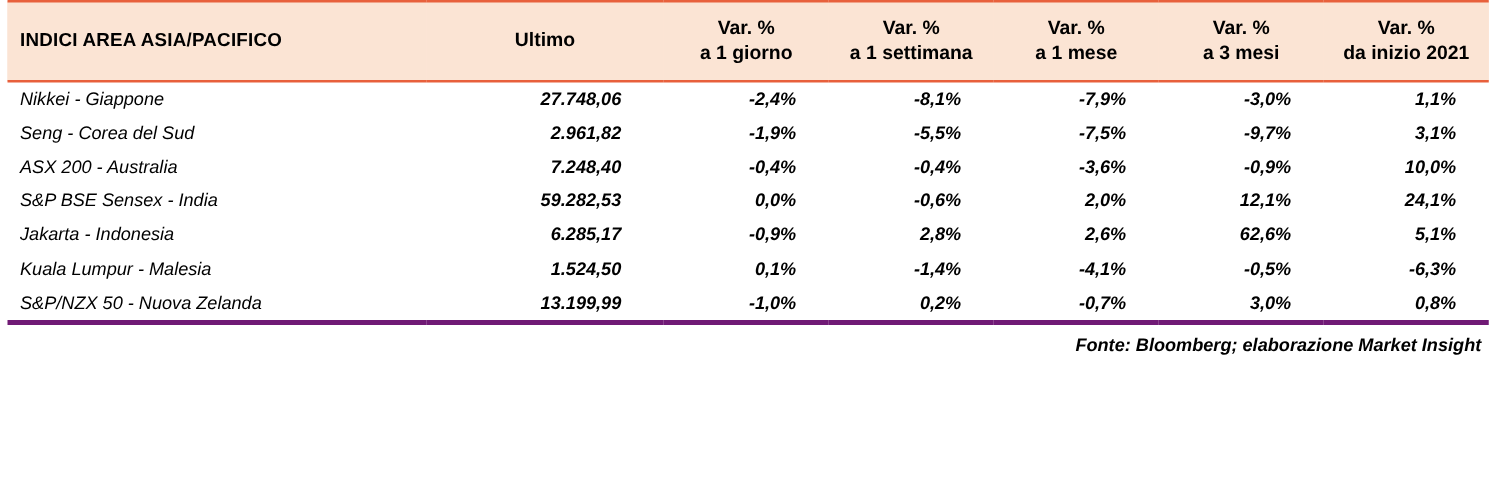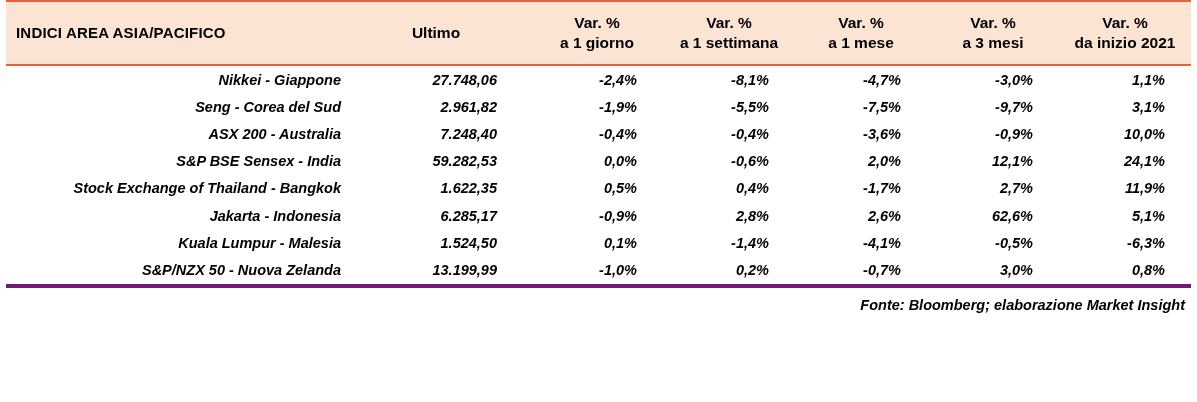--- a/index.html
+++ b/index.html
@@ -52,23 +52,23 @@
   .hl1 { display: block; line-height: 1.28; }
   .hl2 { display: block; line-height: 1.28; }
   
   tbody td {
     font-size: 14.5px;
     height: 27.2px;
     padding: 0;
     vertical-align: middle;
   }
   td.c-name {
-    text-align: right;
+    text-align: left;
     padding-left: 10px;
-    font-weight: bold;
+    font-weight: normal;
     font-style: italic;
     font-size: 14.5px;
     white-space: nowrap;
   }
   td.c-num {
     text-align: right;
     font-weight: bold;
     font-style: italic;
     padding-right: 26px;
     white-space: nowrap;
@@ -138,21 +138,21 @@
           <span class="hl2">da inizio 2021</span>
         </th>
       </tr>
     </thead>
     <tbody>
       <tr>
         <td class="c-name">Nikkei - Giappone</td>
         <td class="c-num c-ultimo">27.748,06</td>
         <td class="c-num">-2,4%</td>
         <td class="c-num">-8,1%</td>
-        <td class="c-num">-4,7%</td>
+        <td class="c-num">-7,9%</td>
         <td class="c-num">-3,0%</td>
         <td class="c-num">1,1%</td>
       </tr>
       <tr>
         <td class="c-name">Seng - Corea del Sud</td>
         <td class="c-num c-ultimo">2.961,82</td>
         <td class="c-num">-1,9%</td>
         <td class="c-num">-5,5%</td>
         <td class="c-num">-7,5%</td>
         <td class="c-num">-9,7%</td>
@@ -170,29 +170,20 @@
       <tr>
         <td class="c-name">S&amp;P BSE Sensex - India</td>
         <td class="c-num c-ultimo">59.282,53</td>
         <td class="c-num">0,0%</td>
         <td class="c-num">-0,6%</td>
         <td class="c-num">2,0%</td>
         <td class="c-num">12,1%</td>
         <td class="c-num">24,1%</td>
       </tr>
       <tr>
-        <td class="c-name">Stock Exchange of Thailand - Bangkok</td>
-        <td class="c-num c-ultimo">1.622,35</td>
-        <td class="c-num">0,5%</td>
-        <td class="c-num">0,4%</td>
-        <td class="c-num">-1,7%</td>
-        <td class="c-num">2,7%</td>
-        <td class="c-num">11,9%</td>
-      </tr>
-      <tr>
         <td class="c-name">Jakarta - Indonesia</td>
         <td class="c-num c-ultimo">6.285,17</td>
         <td class="c-num">-0,9%</td>
         <td class="c-num">2,8%</td>
         <td class="c-num">2,6%</td>
         <td class="c-num">62,6%</td>
         <td class="c-num">5,1%</td>
       </tr>
       <tr>
         <td class="c-name">Kuala Lumpur - Malesia</td>

